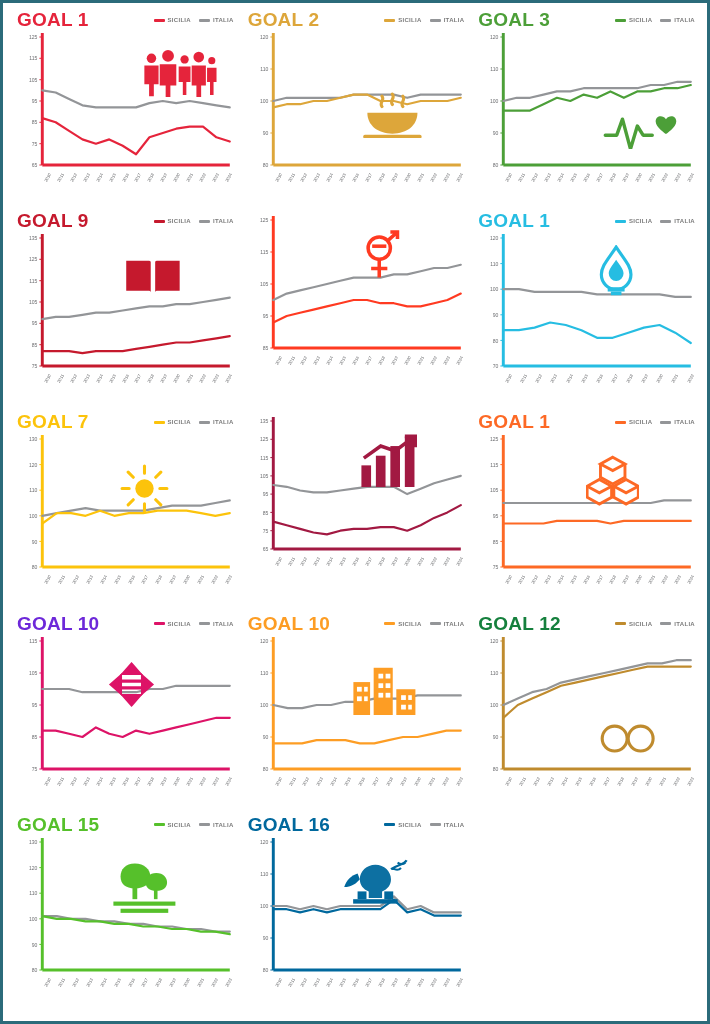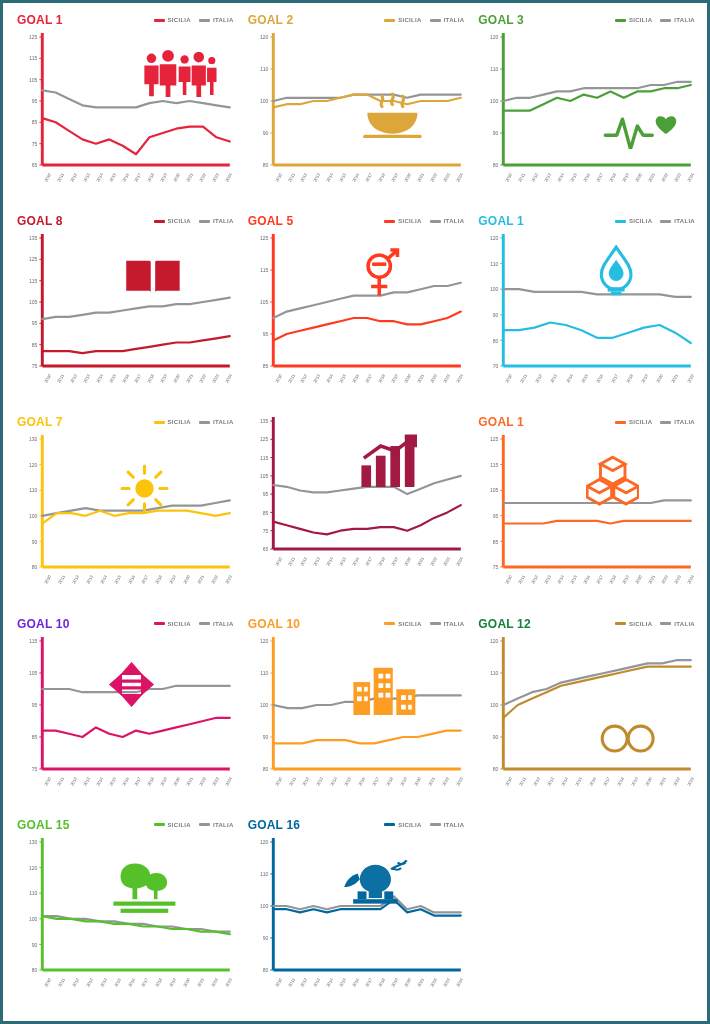--- a/index.html
+++ b/index.html
@@ -28,21 +28,21 @@
     height: 100%;
   }
   .cell { position: relative; padding: 2px 2px 0 2px; }
   .cell.empty { visibility: hidden; }
 
   .chart-head {
     display:flex; align-items:center; justify-content:space-between;
     height: 18px; padding: 0 2px 0 4px;
   }
   .goal-title {
-    font-size: 12px; font-weight: bold; letter-spacing: .2px;
+    font-size: 19px; font-weight: bold; letter-spacing: .2px;
     white-space: nowrap;
   }
   .legend { display:flex; align-items:center; gap:8px; }
   .legend-item { display:flex; align-items:center; gap:3px; }
   .legend-swatch { width:11px; height:3px; display:block; border-radius:1px; }
   .legend-label { font-size:6px; font-weight:bold; color:#7b7b7b; letter-spacing:.3px; }
 
   .plot-wrap { position: relative; width:100%; height: 150px; }
   .plot-wrap svg { display:block; width:100%; height:100%; }
 
@@ -243,21 +243,21 @@
             <span>2020</span>
             <span>2021</span>
             <span>2022</span>
             <span>2023</span>
             <span>2024</span>
           </div>
     </div>
   </div>
       <div class="cell">
     <div class="chart-head">
-      <div class="goal-title" style="color:#c5192d">GOAL 8</div>
+      <div class="goal-title" style="color:#c5192d">GOAL 9</div>
       <div class="legend">
         <div class="legend-item">
           <span class="legend-swatch" style="background:#c5192d"></span>
           <span class="legend-label">SICILIA</span>
         </div>
         <div class="legend-item">
           <span class="legend-swatch" style="background:#939598"></span>
           <span class="legend-label">ITALIA</span>
         </div>
       </div>
@@ -303,33 +303,20 @@
             <span>2019</span>
             <span>2020</span>
             <span>2021</span>
             <span>2022</span>
             <span>2023</span>
             <span>2024</span>
           </div>
     </div>
   </div>
       <div class="cell">
-    <div class="chart-head">
-      <div class="goal-title" style="color:#ff3a21">GOAL 5</div>
-      <div class="legend">
-        <div class="legend-item">
-          <span class="legend-swatch" style="background:#ff3a21"></span>
-          <span class="legend-label">SICILIA</span>
-        </div>
-        <div class="legend-item">
-          <span class="legend-swatch" style="background:#939598"></span>
-          <span class="legend-label">ITALIA</span>
-        </div>
-      </div>
-    </div>
     <div class="plot-wrap">
       <svg viewBox="0 0 228 150" preserveAspectRatio="none">
             <line x1="27" y1="136.0" x2="30" y2="136.0" stroke="#ff3a21" stroke-width="1"></line>
             <text x="25" y="138.2" font-size="5.2" fill="#6d6e71" text-anchor="end" font-family="Liberation Sans, sans-serif">85</text>
             <line x1="27" y1="104.0" x2="30" y2="104.0" stroke="#ff3a21" stroke-width="1"></line>
             <text x="25" y="106.2" font-size="5.2" fill="#6d6e71" text-anchor="end" font-family="Liberation Sans, sans-serif">95</text>
             <line x1="27" y1="72.0" x2="30" y2="72.0" stroke="#ff3a21" stroke-width="1"></line>
             <text x="25" y="74.2" font-size="5.2" fill="#6d6e71" text-anchor="end" font-family="Liberation Sans, sans-serif">105</text>
             <line x1="27" y1="40.0" x2="30" y2="40.0" stroke="#ff3a21" stroke-width="1"></line>
             <text x="25" y="42.2" font-size="5.2" fill="#6d6e71" text-anchor="end" font-family="Liberation Sans, sans-serif">115</text>

